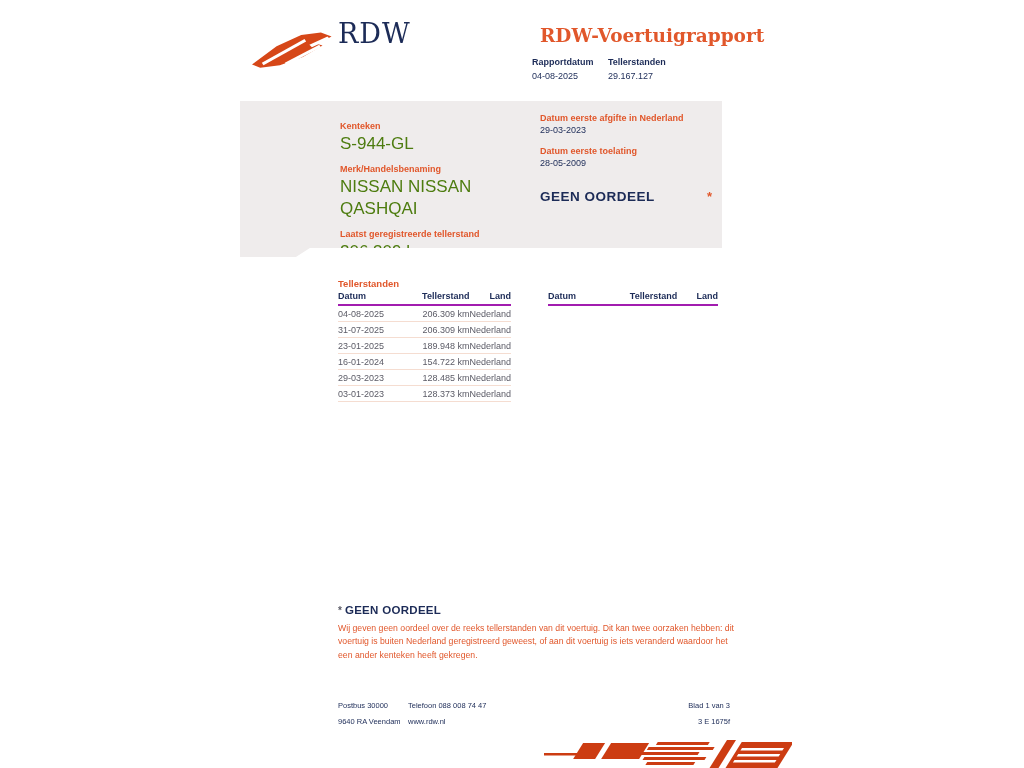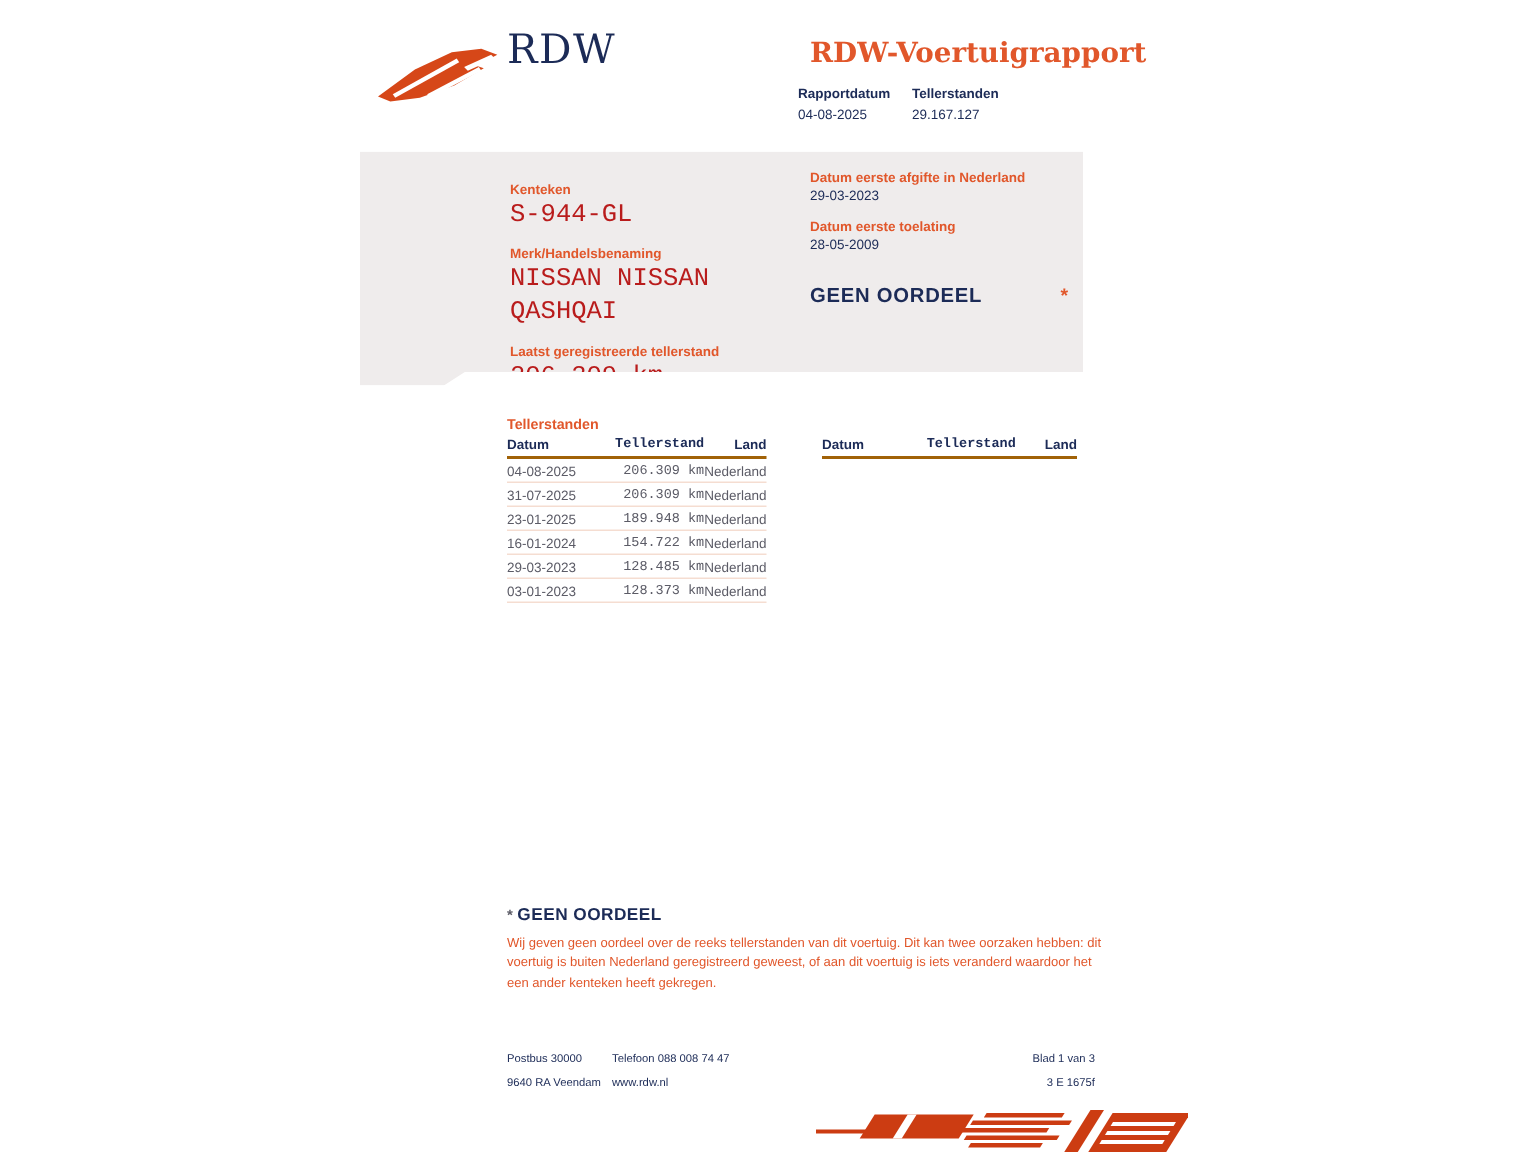--- a/index.html
+++ b/index.html
@@ -19,37 +19,37 @@
   .meta-date { left:532px; }
   .meta-num  { left:608px; }
 
   
   .summary-box { position:absolute; left:240px; top:101px; width:482px; height:156px;
                  background:#efecec;
                  clip-path:polygon(0% 0%, 100% 0%, 100% 94.2%, 14.5% 94.2%, 11.6% 100%, 0% 100%); }
   .sum-col-left  { position:absolute; left:100px; top:20px; width:170px; }
   .sum-col-right { position:absolute; left:300px; top:12px; width:172px; }
   .field-label { font-size:9px; font-weight:bold; color:#e1572b; margin-bottom:2px; }
-  .field-value { font-family:Liberation Mono, monospace; font-size:17px; color:#b91c1c;
+  .field-value { font-family:Liberation Sans, sans-serif; font-size:17px; color:#4d7c0f;
                  margin-bottom:9px; line-height:1.3; }
   .field-value-sm { font-size:9px; color:#1c2b57; margin-bottom:11px; }
   .oordeel-row { display:flex; justify-content:space-between; align-items:flex-start; margin-top:21px; }
   .oordeel-text { font-size:13.5px; font-weight:bold; color:#1c2b57; letter-spacing:0.5px; }
   .oordeel-star { font-size:13px; font-weight:bold; color:#e1572b; }
 
   
   .section-title { position:absolute; left:338px; top:278px; font-size:9.5px; font-weight:bold; color:#e1572b; }
   .odo-table { position:absolute; top:291px; font-size:9px; }
   .odo-table.t-left  { left:338px; width:173px; }
   .odo-table.t-right { left:548px; width:170px; }
   .thead { display:flex; font-weight:bold; color:#1c2b57; padding-bottom:3px;
-           border-bottom:2px solid #a16207; }
+           border-bottom:2px solid #a21caf; }
   .trow  { display:flex; color:#5b5b66; padding:3px 0 2px 0; border-bottom:1px solid #f5ddd1; }
   .c-datum { width:38%; text-align:left; }
-  .c-teller{ width:38%; text-align:right;font-family:Liberation Mono, monospace; }
+  .c-teller{ width:38%; text-align:right; }
   .c-land  { width:24%; text-align:right; }
 
   
   .footnote { position:absolute; left:338px; top:604px; width:396px; }
   .footnote-head { display:flex; align-items:flex-start; gap:3px; }
   .fn-star { font-size:10px; font-weight:bold; color:#5b5b66; padding-top:1px; }
   .fn-title { font-size:11.5px; font-weight:bold; color:#1c2b57; letter-spacing:0.3px; }
   .fn-body { margin-top:6px; font-size:8.7px; line-height:1.55; color:#e1572b; }
 
   

